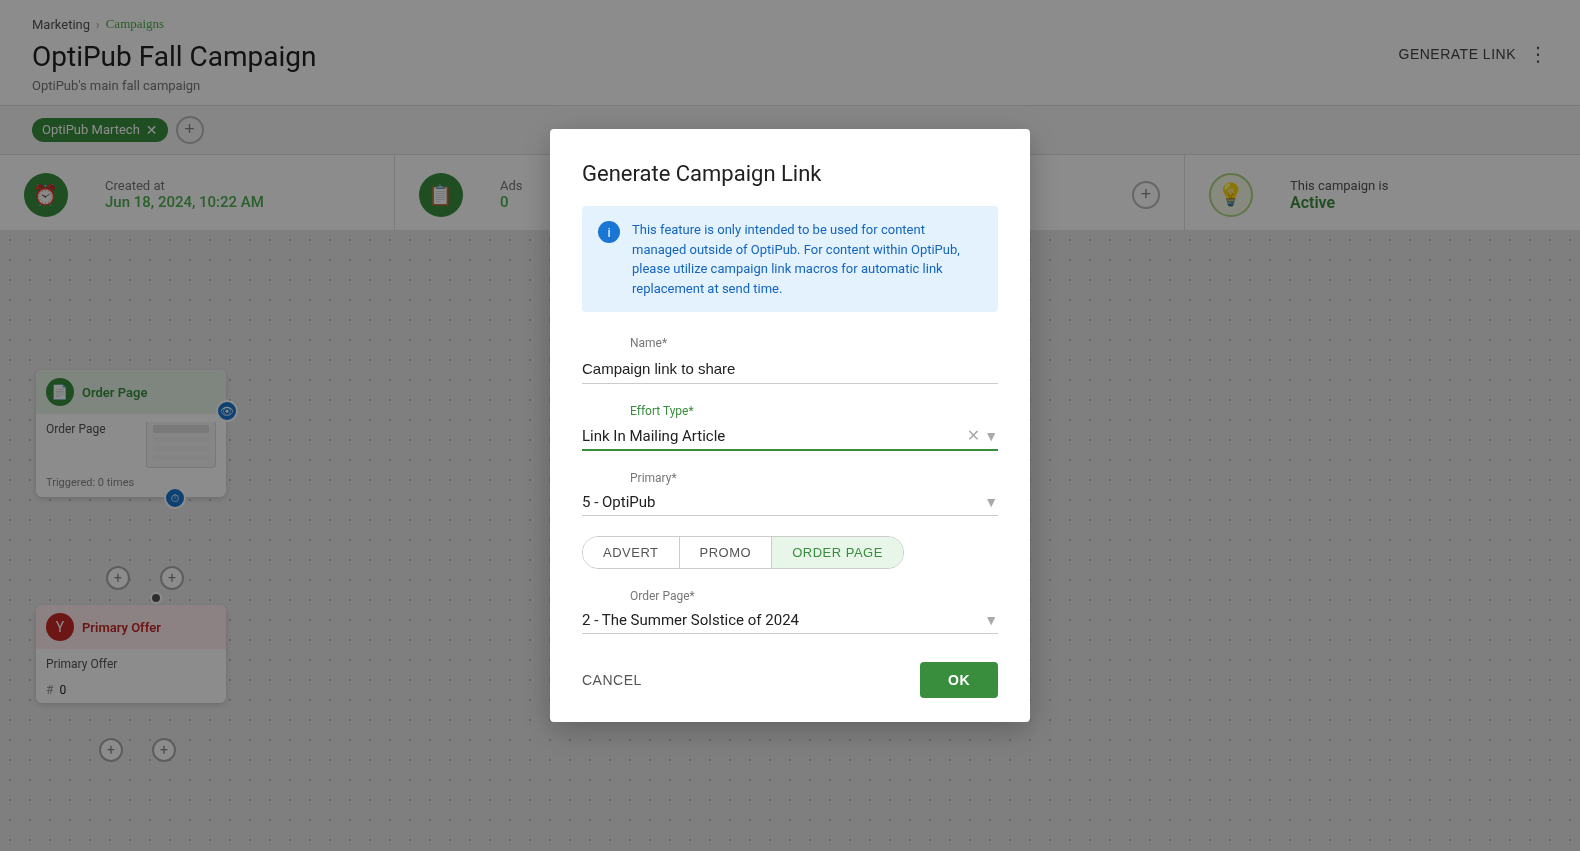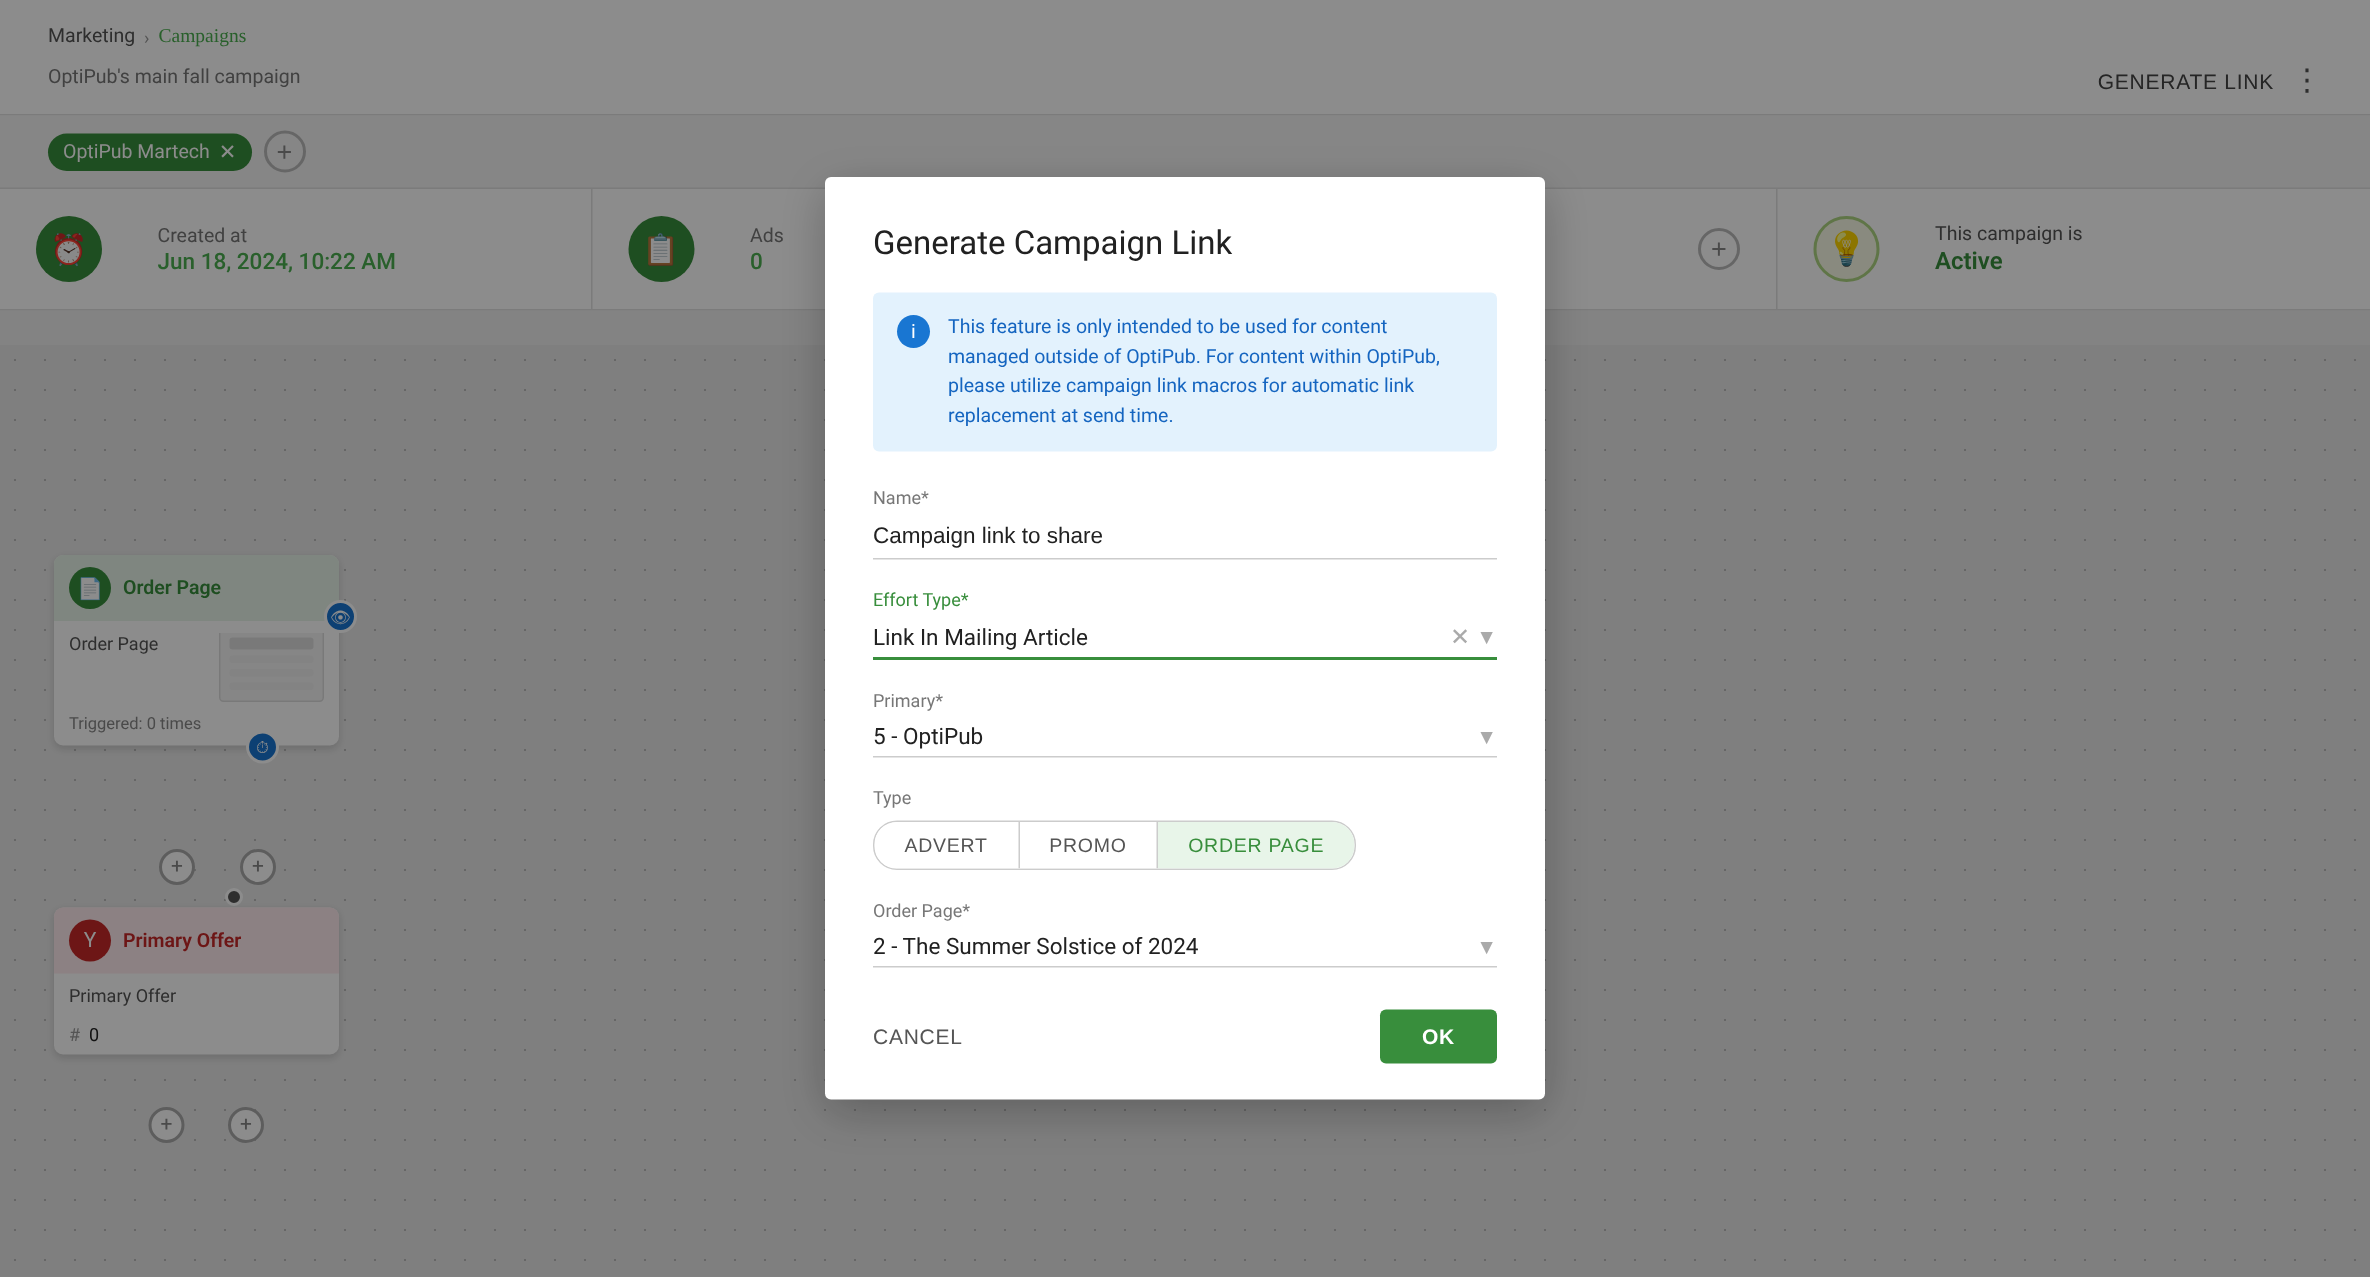--- a/index.html
+++ b/index.html
@@ -400,20 +400,21 @@
 
     .form-field {
       margin-bottom: 20px;
     }
 
     .form-label {
       font-size: 12px;
       color: #777;
       display: block;
       margin-bottom: 4px;
+      margin-left: 48px;
     }
 
     .form-label.green { color: #388e3c; }
 
     .form-input {
       width: 100%;
       border: none;
       border-bottom: 1px solid #ccc;
       padding: 6px 0;
       font-size: 15px;
@@ -546,20 +547,21 @@
 <div class="bg-page">
 
   <div class="page-header">
     <div class="breadcrumb">
       <span class="crumb-link">Marketing</span>
       <span class="crumb-sep">›</span>
       <span class="crumb-current">Campaigns</span>
     </div>
     <div class="page-title-row">
       <div>
+        <div class="page-title">OptiPub Fall Campaign</div>
         <div class="page-subtitle">OptiPub's main fall campaign</div>
       </div>
       <div class="header-actions">
         <button class="generate-link-btn">GENERATE LINK</button>
         <button class="more-btn">⋮</button>
       </div>
     </div>
   </div>
 
   <div class="tag-strip">
@@ -688,21 +690,20 @@
 
     <div class="form-field">
       <label class="form-label">Primary*</label>
       <div class="form-select-wrapper normal">
         <span class="form-select">5 - OptiPub</span>
         <span class="select-arrow">▼</span>
       </div>
     </div>
 
     <div class="form-field">
-      <label class="form-label">Type</label>
       <div class="type-row">
         <button class="type-btn">ADVERT</button>
         <button class="type-btn">PROMO</button>
         <button class="type-btn active">ORDER PAGE</button>
       </div>
     </div>
 
     <div class="form-field">
       <label class="form-label">Order Page*</label>
       <div class="form-select-wrapper normal">

